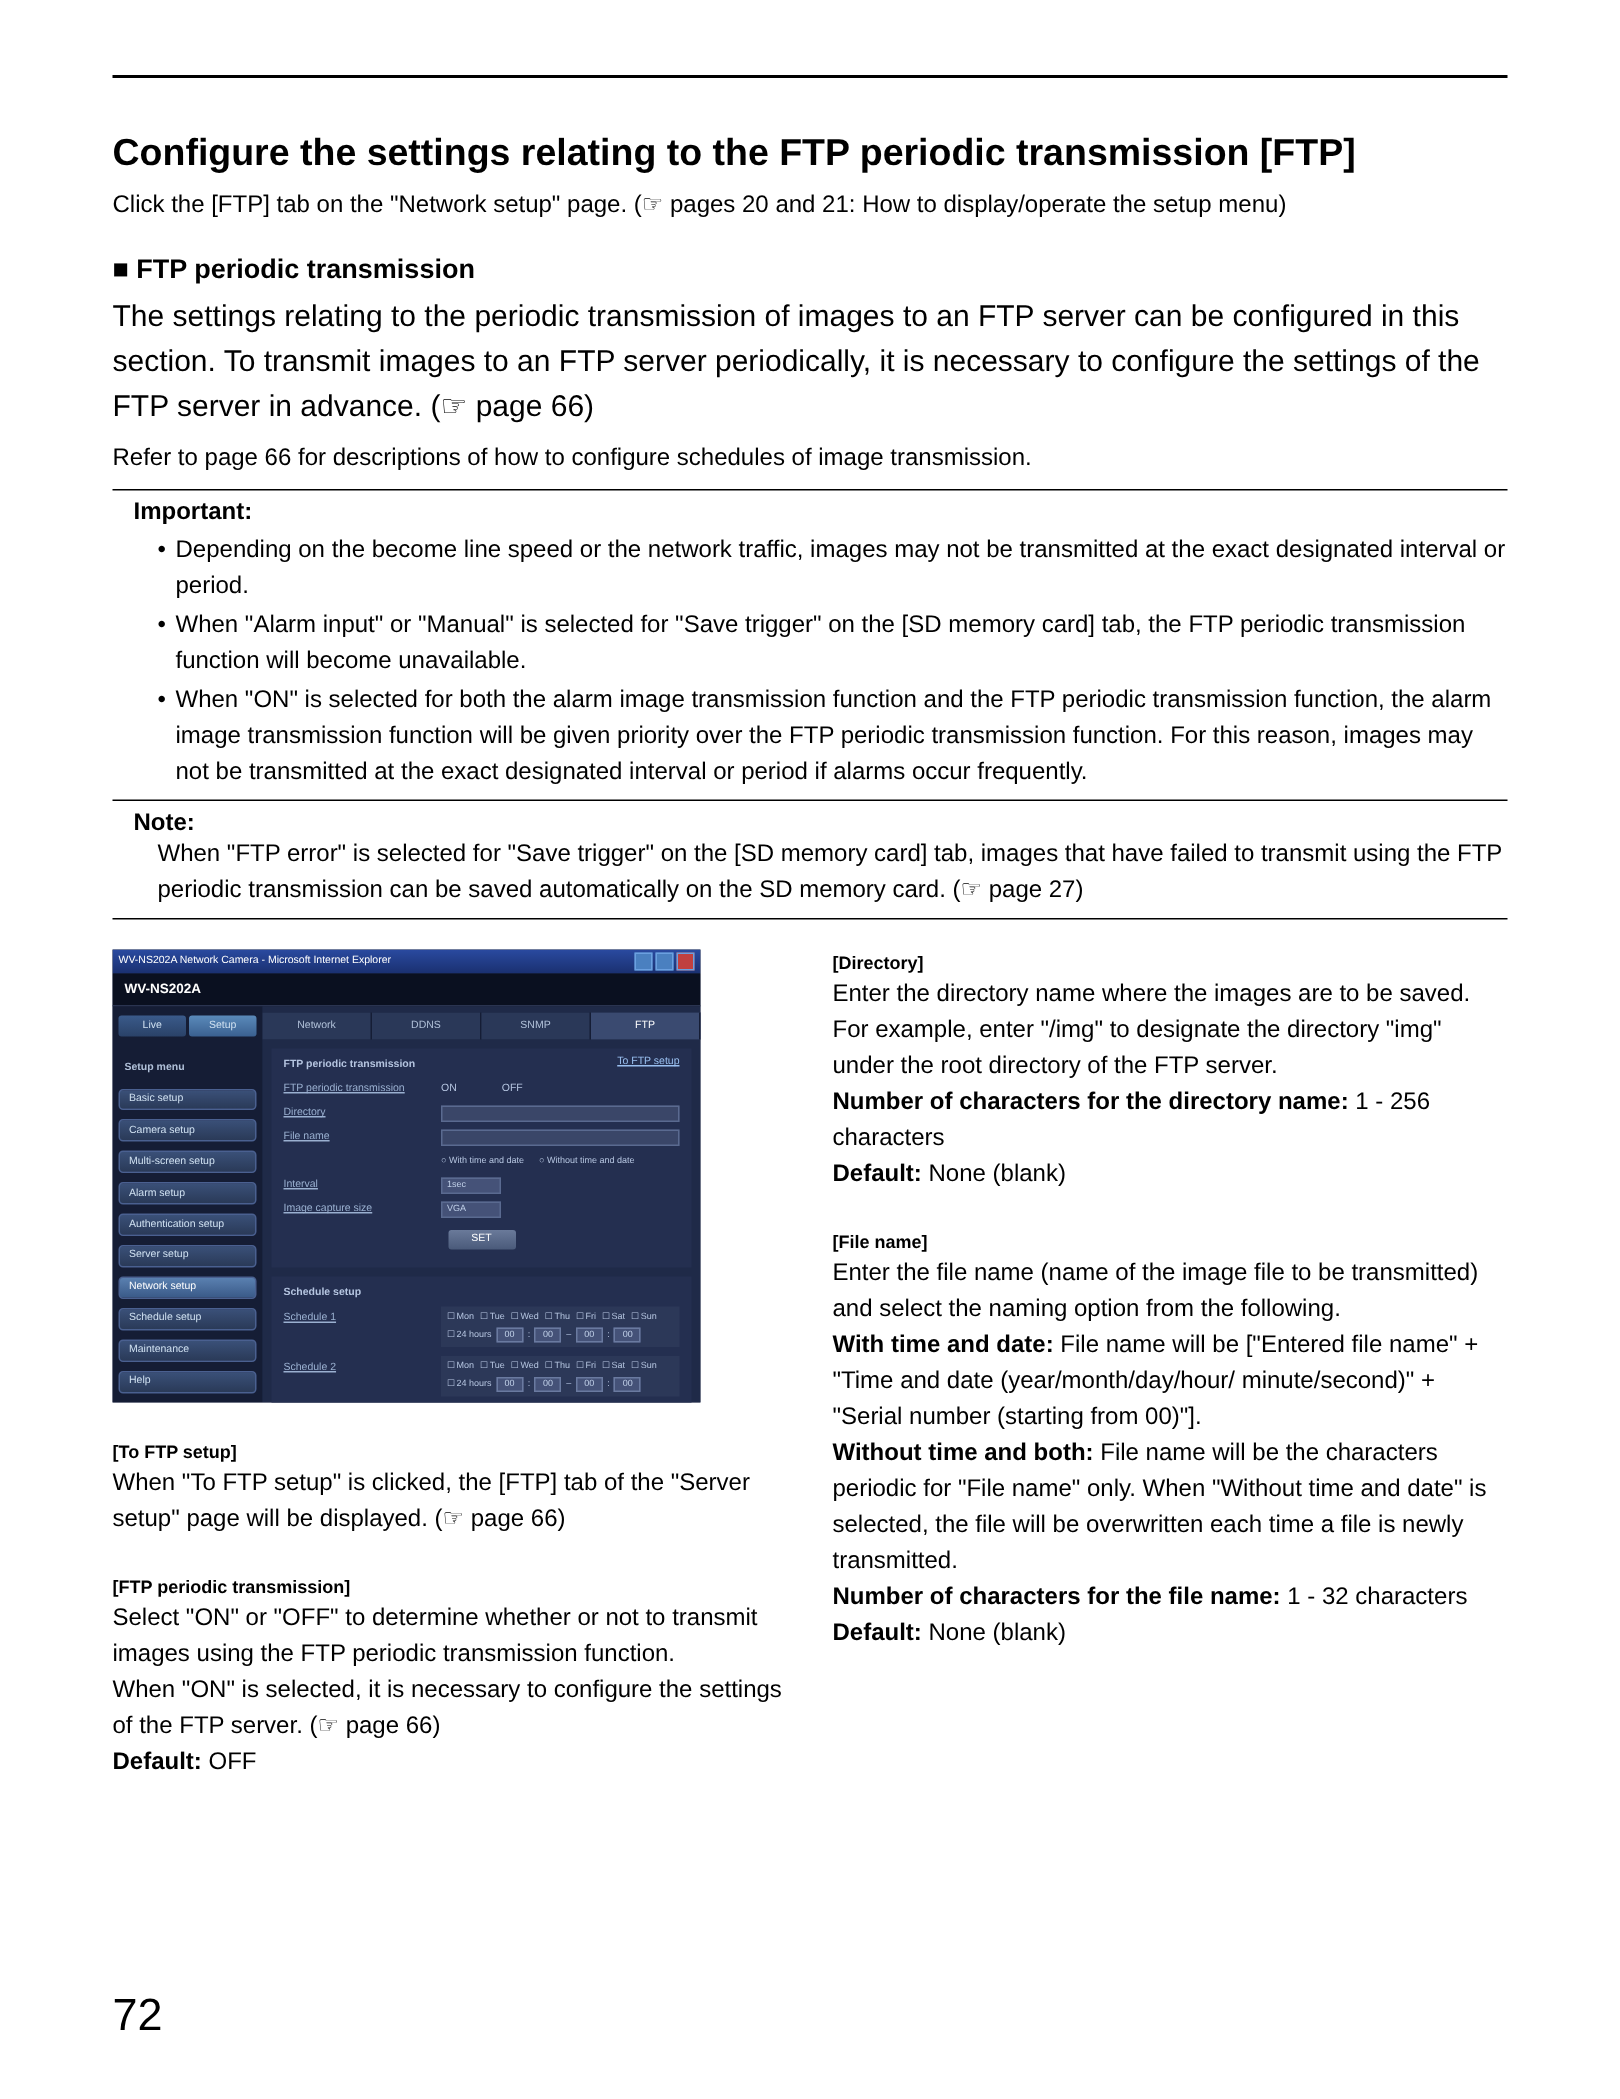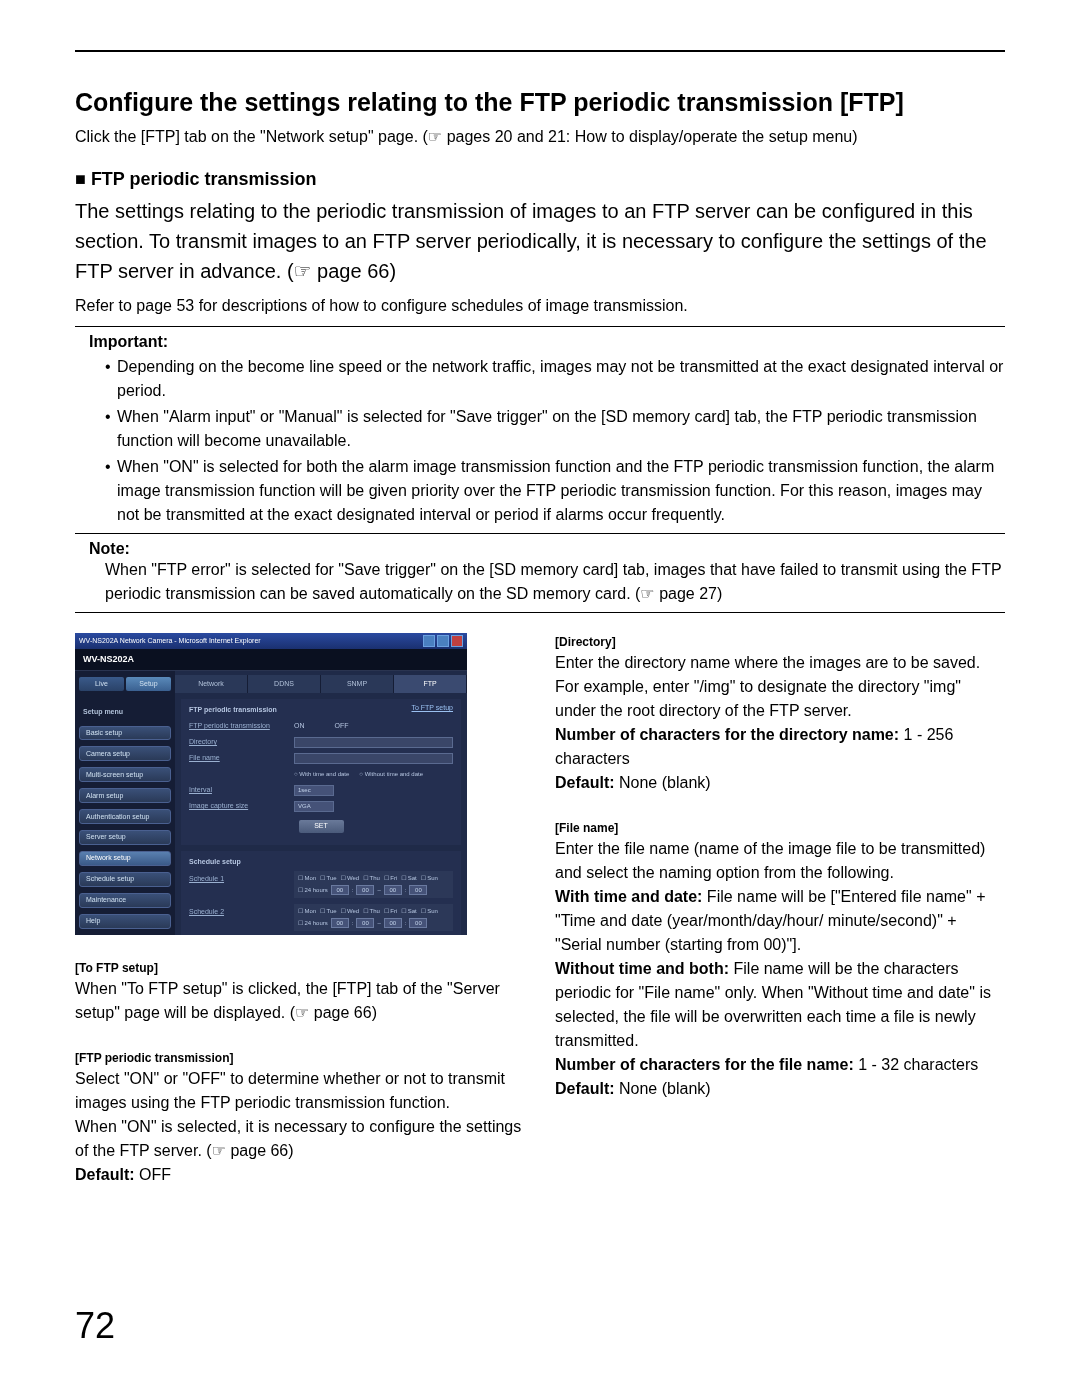--- a/index.html
+++ b/index.html
@@ -340,38 +340,38 @@
       font-size: 7px;
       text-decoration: underline;
     }
 
     .col h3 {
       font-size: 12px;
       font-weight: bold;
     }
     .page-number {
       position: absolute;
-      bottom: 52px;
+      bottom: 38px;
       left: 75px;
-      font-size: 36px;
+      font-size: 30px;
     }
   </style>
 </head>
 <body>
 
 <hr class="top-rule">
 
 <h1 class="main-title">Configure the settings relating to the FTP periodic transmission [FTP]</h1>
 <p class="intro-line">Click the [FTP] tab on the "Network setup" page. (☞ pages 20 and 21: How to display/operate the setup menu)</p>
 
 <h2 class="sub-title">
   <span class="square">■ </span><span>FTP periodic transmission</span>
 </h2>
 <p class="body">The settings relating to the periodic transmission of images to an FTP server can be configured in this section. To transmit images to an FTP server periodically, it is necessary to configure the settings of the FTP server in advance. (☞ page 66)</p>
-<p class="refer-note">Refer to page 53 for descriptions of how to configure schedules of image transmission.</p>
+<p class="refer-note">Refer to page 66 for descriptions of how to configure schedules of image transmission.</p>
 
 <hr class="rule">
 <div class="section-label">Important:</div>
 <ul class="bullets">
   <li>Depending on the become line speed or the network traffic, images may not be transmitted at the exact designated interval or period.</li>
   <li>When "Alarm input" or "Manual" is selected for "Save trigger" on the [SD memory card] tab, the FTP periodic transmission function will become unavailable.</li>
   <li>When "ON" is selected for both the alarm image transmission function and the FTP periodic transmission function, the alarm image transmission function will be given priority over the FTP periodic transmission function. For this reason, images may not be transmitted at the exact designated interval or period if alarms occur frequently.</li>
 </ul>
 <hr class="rule">
 <div class="section-label">Note:</div>

